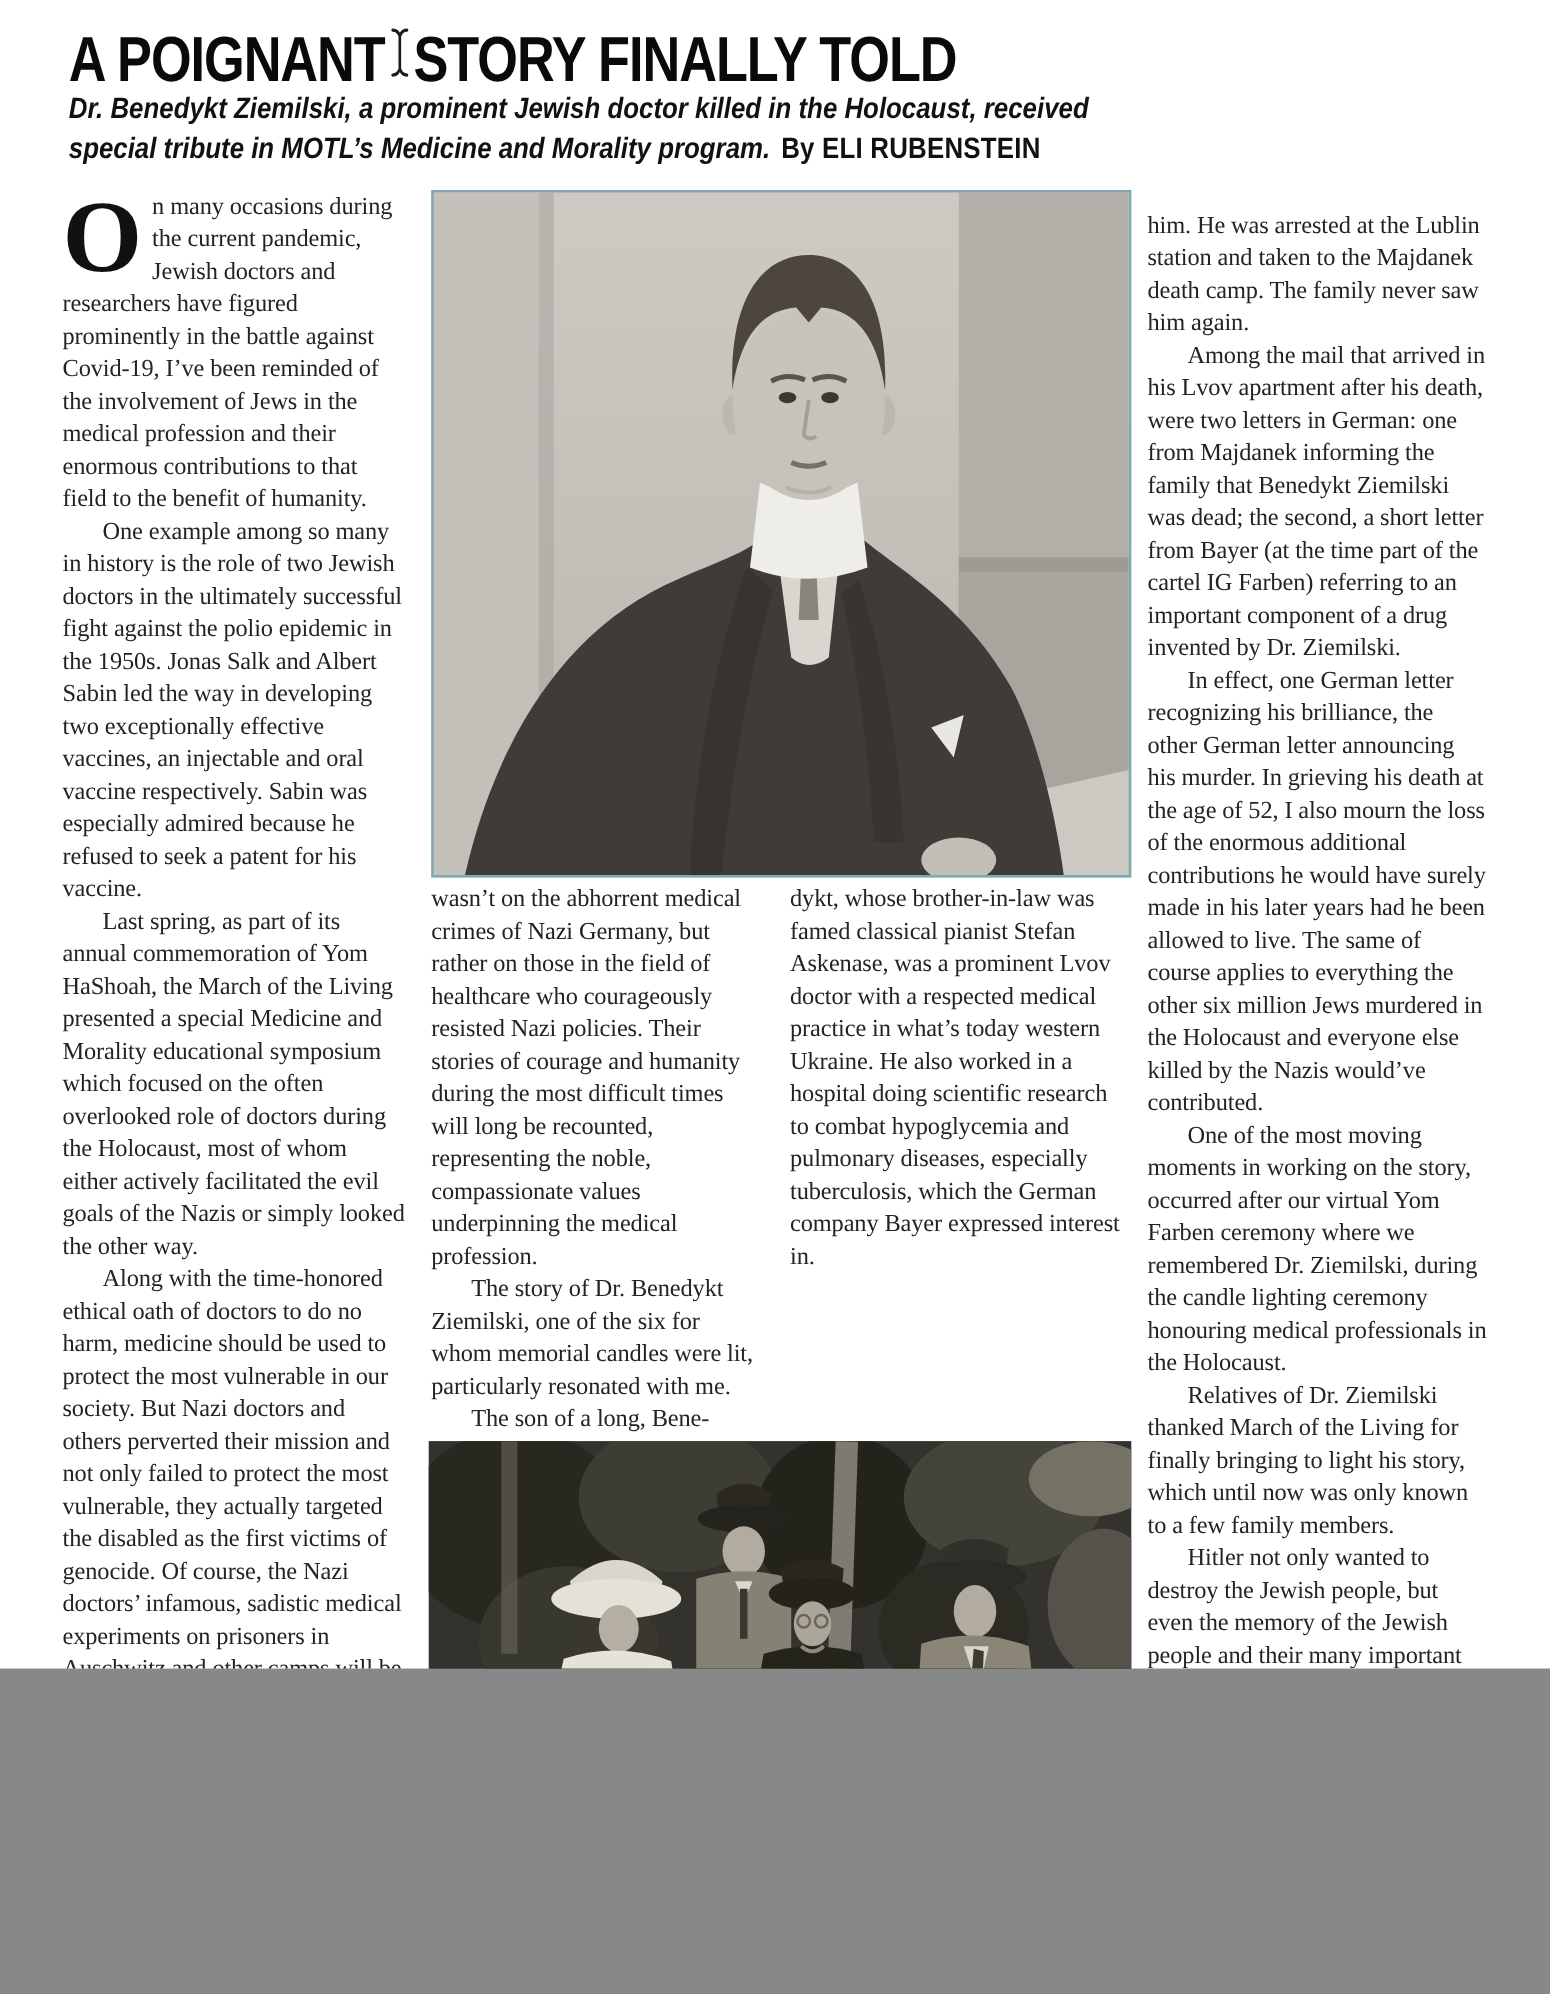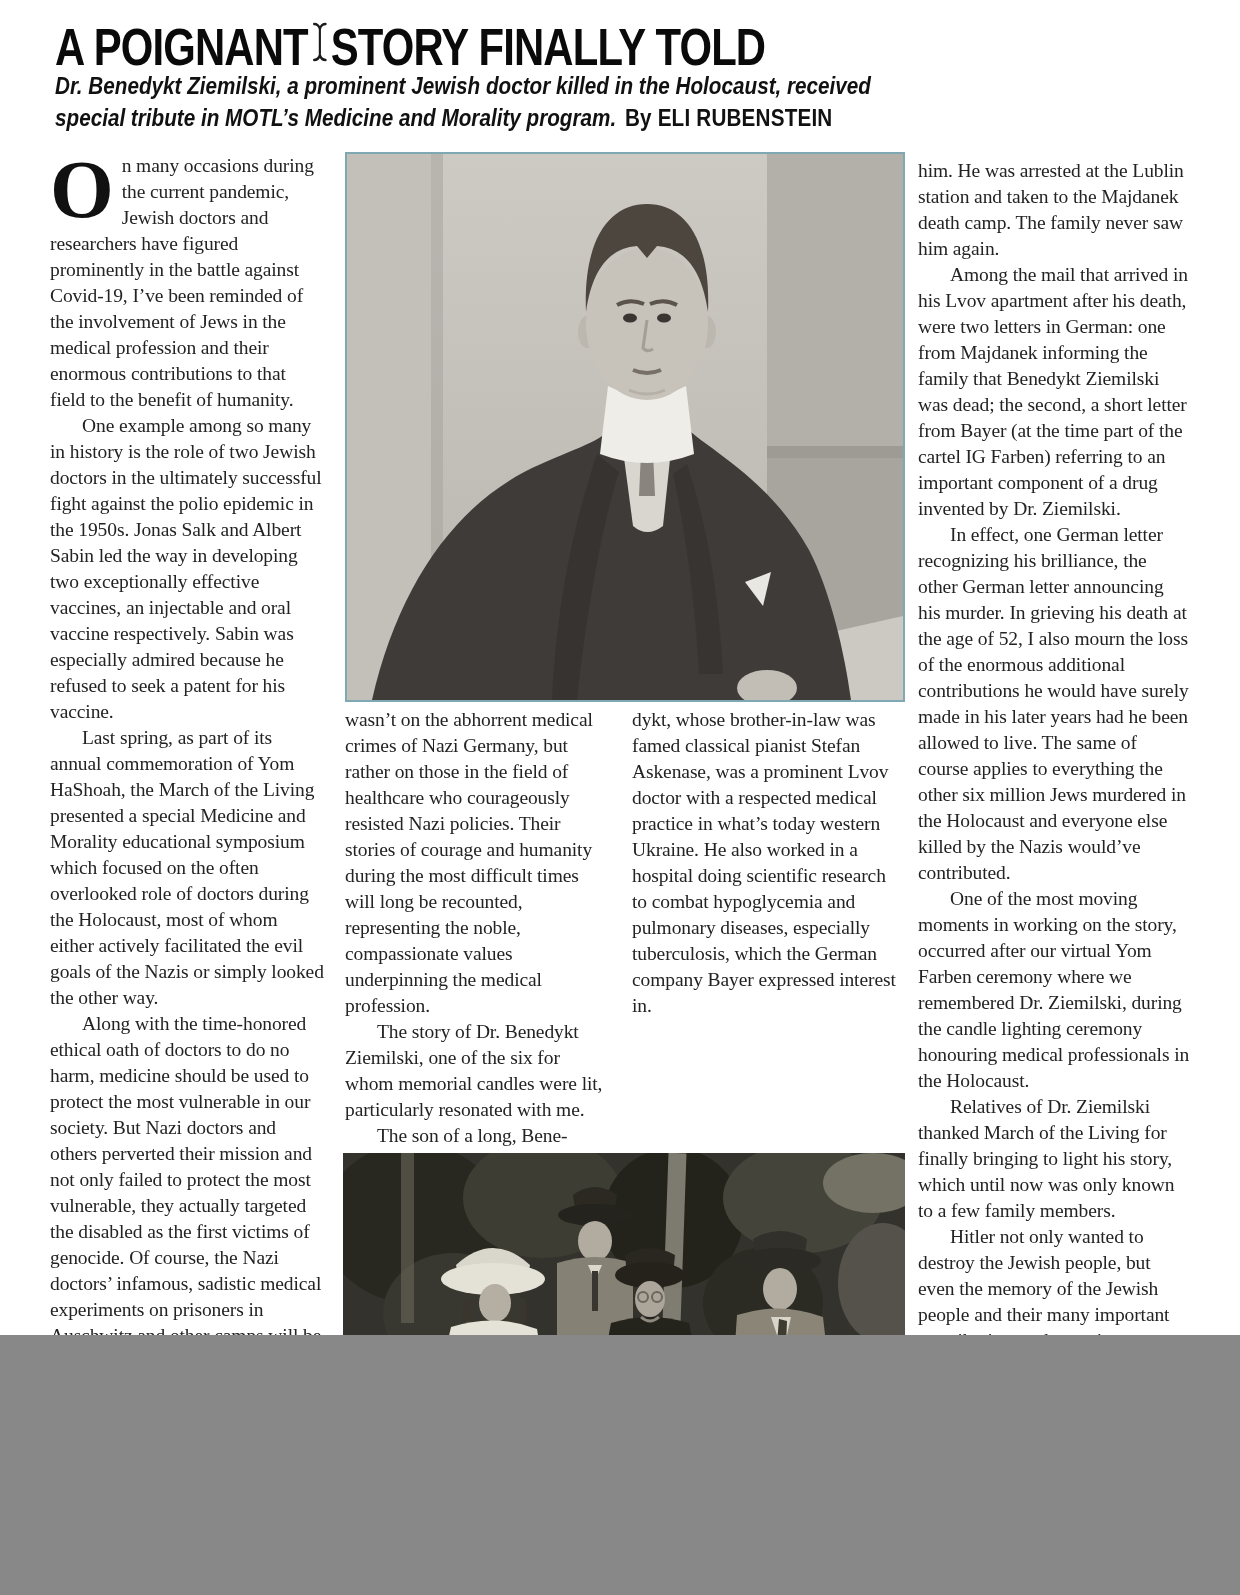--- a/index.html
+++ b/index.html
@@ -16,21 +16,21 @@
             font-size:23.5px;line-height:32px;color:#111;
             transform:scaleX(.88);transform-origin:left top;}
   .byline{font-style:normal;margin-left:10px;letter-spacing:0.2px;}
   
   .col{position:absolute;font-size:19.5px;line-height:26px;letter-spacing:-0.1px;text-align:left;}
   .col p{margin:0;text-indent:32px;}
   .col p.cont{text-indent:0;}
   .col1{left:50px;top:153px;width:274px;}
   .col2{left:345px;top:707px;width:267px;}
   .col3{left:632px;top:707px;width:267px;}
-  .col4{left:918px;top:158px;width:272px;}
+  .col4{left:918px;top:168px;width:272px;}
   .dropcap{float:left;font-size:82px;line-height:66px;font-weight:bold;color:#111;
            margin:4px 8px 0 0;font-family:"Liberation Serif", serif;}
   
   .photo1{position:absolute;left:345px;top:152px;width:556px;height:546px;
           border:2px solid #7fa9b2;background:#c4c1bb;}
   .photo1 svg,.photo2 svg{display:block;width:100%;height:100%;}
   .photo2{position:absolute;left:343px;top:1153px;width:562px;height:398px;background:#34332d;}
   .caption{position:absolute;left:130px;bottom:9px;width:296px;background:#000;
            color:#fff;font-family:"Liberation Sans", sans-serif;font-weight:bold;font-style:italic;
            font-size:15px;line-height:19px;text-align:center;padding:5px 6px;border-radius:32px;}

